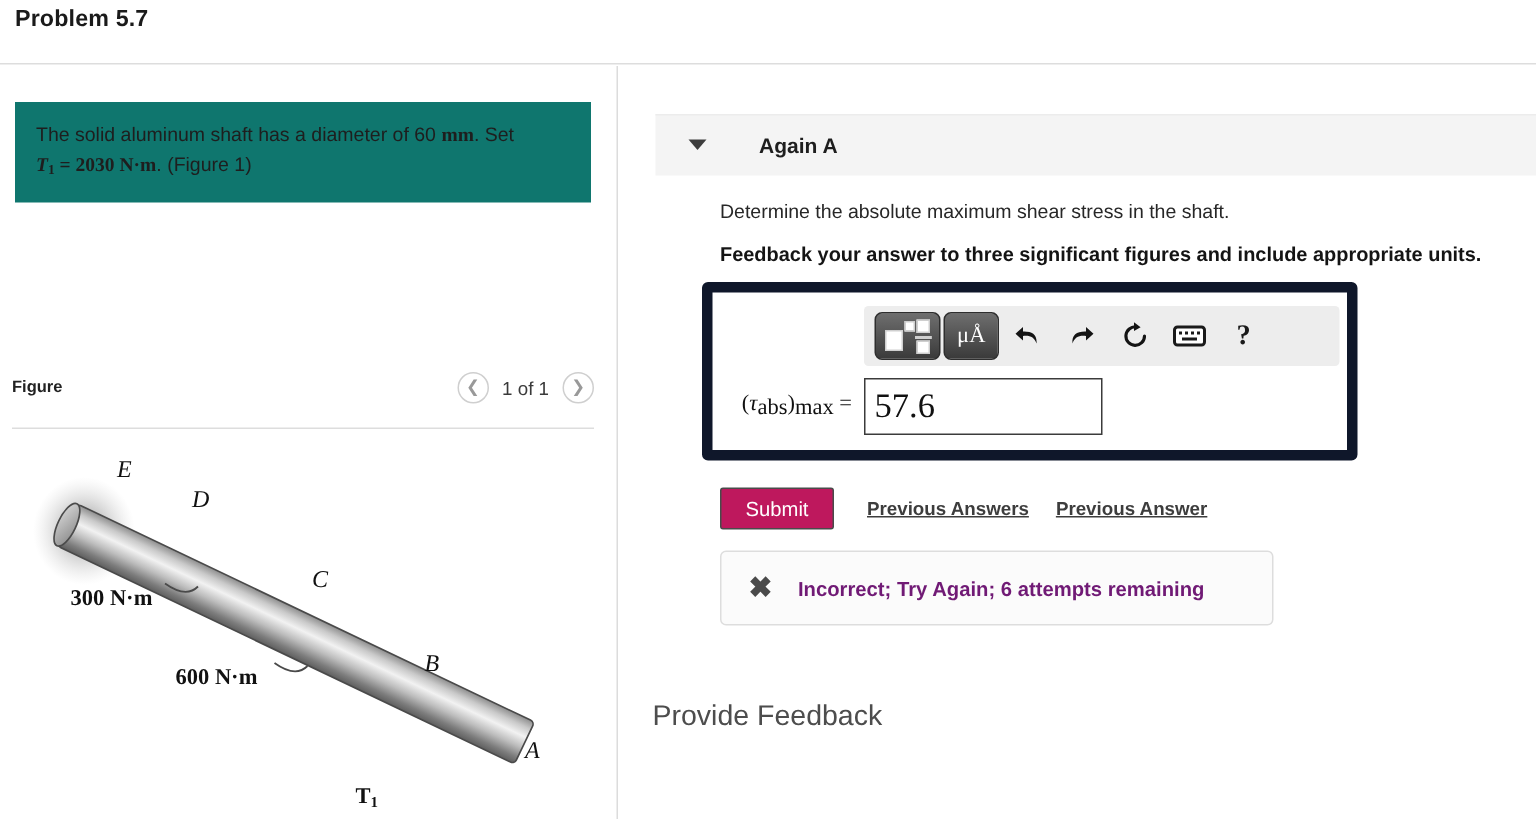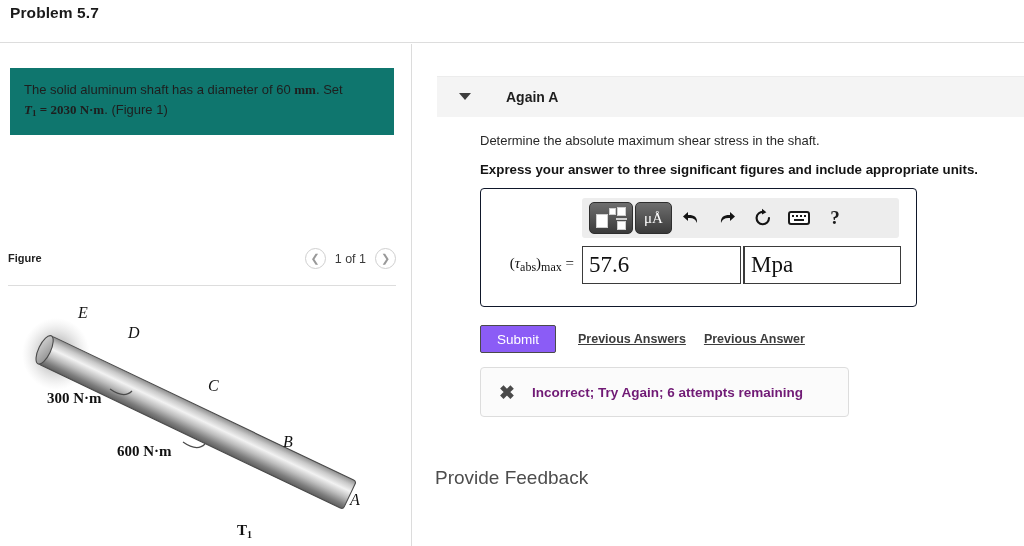--- a/index.html
+++ b/index.html
@@ -175,25 +175,25 @@
     position: absolute;
     left: 68px; top: 118px;
     font-size: 13.3px;
     font-weight: bold;
     color: #141414;
   }
 
   
   .answer-box {
     position: absolute;
-    left: 68px; top: 144px;
+    left: 56px; top: 144px;
     width: 437px;
     height: 119px;
     box-sizing: border-box;
-    border: 1px solid #0f172a;
+    border: 7px solid #0f172a;
     border-radius: 4px;
     background: #ffffff;
     padding-left: 41px;
   }
   .math-toolbar {
     position: absolute;
     left: 101px; top: 9px;
     width: 317px;
     height: 40px;
     background: #ededed;
@@ -284,21 +284,21 @@
     font-size: 15px;
     color: #111111;
     width: 92px;
     text-align: right;
     padding-right: 8px;
     box-sizing: border-box;
     white-space: nowrap;
   }
   .answer-label .tau { font-style: italic; }
   .answer-label .lsub {
-    font-size: 12px;
+    font-size: 15px;
     vertical-align: -3px;
   }
   .value-field {
     width: 159px;
     height: 38px;
     box-sizing: border-box;
     border: 1px solid #3b3b3b;
     background: #ffffff;
     font-family: "Liberation Serif", serif;
     font-size: 23px;
@@ -325,21 +325,21 @@
 
   
   .submit-row {
     position: absolute;
     left: 68px; top: 281px;
     display: flex;
     align-items: center;
   }
   .submit-btn {
     width: 76px; height: 28px;
-    background: #8b5cf6;
+    background: #be185d;
     border: 1px solid #4a4a4a;
     border-radius: 2px;
     color: #ffffff;
     font-size: 13.5px;
     font-family: "Liberation Sans", sans-serif;
     cursor: pointer;
     padding: 0;
   }
   .link {
     margin-left: 22px;
@@ -528,21 +528,21 @@
   </div>
 
   <div class="right-col">
 
     <div class="part-header">
       <div class="part-caret"></div>
       <div class="part-title">Again A</div>
     </div>
 
     <div class="question-text">Determine the absolute maximum shear stress in the shaft.</div>
-    <div class="instruction-text">Express your answer to three significant figures and include appropriate units.</div>
+    <div class="instruction-text">Feedback your answer to three significant figures and include appropriate units.</div>
 
     <div class="answer-box">
 
       <div class="math-toolbar">
         <div class="tb-btn">
           <div class="tpl-ico">
             <i class="tpl-a"></i>
             <i class="tpl-b"></i>
             <i class="tpl-c"></i>
             <i class="tpl-bar"></i>
@@ -570,21 +570,20 @@
         </div>
         <div class="tb-icon">
           <div class="kbd-ico"></div>
         </div>
         <div class="tb-icon help">?</div>
       </div>
 
       <div class="answer-row">
         <div class="answer-label"><span>(</span><span class="tau">τ</span><span class="lsub">abs</span><span>)</span><span class="lsub">max</span>&nbsp;<span>=</span></div>
         <input class="value-field" type="text" value="57.6" style="">
-        <input class="unit-field" type="text" value="Mpa" style="">
       </div>
     </div>
 
     <div class="submit-row">
       <button class="submit-btn">Submit</button>
       <span class="link">Previous Answers</span>
       <span class="link second">Previous Answer</span>
     </div>
 
     <div class="feedback-banner">

